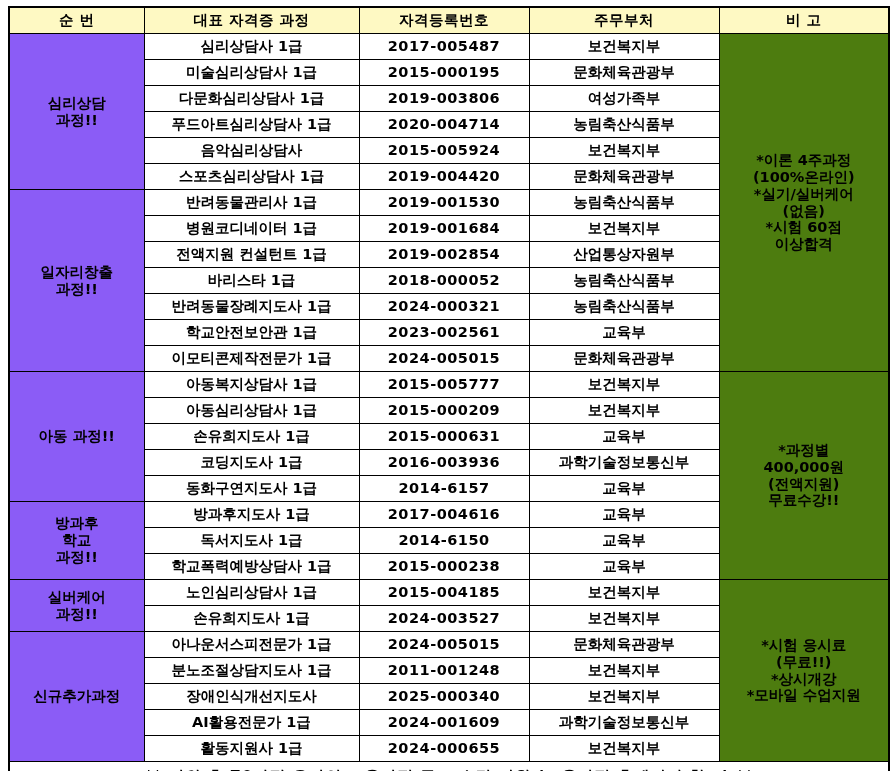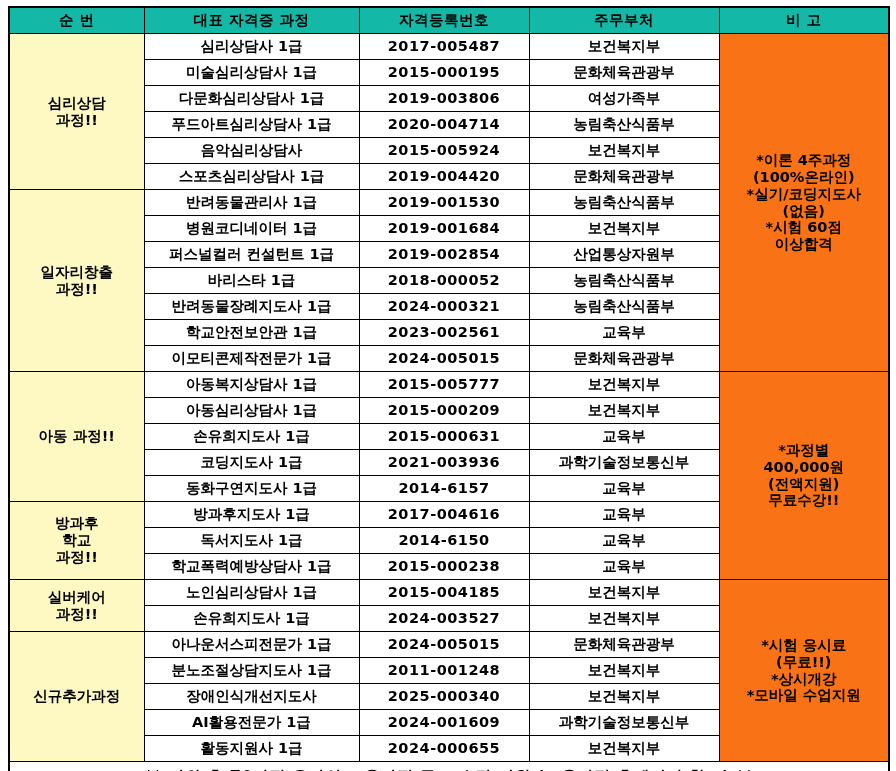--- a/index.html
+++ b/index.html
@@ -31,32 +31,32 @@
     border: 1px solid #000;
     text-align: center;
     vertical-align: middle;
     font-size: 14.5px;
     font-weight: bold;
     padding: 0;
     height: 25px;
     line-height: 1.15;
   }
   thead th {
-    background: #14b8a6;
+    background: #fef9c3;
     height: 27px;
     font-size: 15px;
     letter-spacing: 0.5px;
   }
   td.group-cell {
-    background: #fef9c3;
+    background: #8b5cf6;
     font-size: 15px;
     letter-spacing: 0px;
   }
   td.note-cell {
-    background: #f97316;
+    background: #4d7c0f;
     font-size: 14.5px;
     line-height: 1.55;
     padding: 4px 2px;
   }
   td.course-name {
     letter-spacing: 0px;
   }
   td.reg-no {
     font-size: 14.5px;
     letter-spacing: 0.5px;
@@ -104,21 +104,21 @@
         <td class="group-cell" rowspan="6">
           <span class="note-line">심리상담</span>
           <span class="note-line">과정!!</span>
         </td>
         <td class="course-name">심리상담사 1급</td>
         <td class="reg-no">2017-005487</td>
         <td class="ministry">보건복지부</td>
         <td class="note-cell" rowspan="13">
           <span class="note-line">*이론 4주과정</span>
           <span class="note-line">(100%온라인)</span>
-          <span class="note-line">*실기/코딩지도사</span>
+          <span class="note-line">*실기/실버케어</span>
           <span class="note-line">(없음)</span>
           <span class="note-line">*시험 60점</span>
           <span class="note-line">이상합격</span>
         </td>
       </tr>
       <tr>
         <td class="course-name">미술심리상담사 1급</td>
         <td class="reg-no">2015-000195</td>
         <td class="ministry">문화체육관광부</td>
       </tr>
@@ -151,21 +151,21 @@
         <td class="course-name">반려동물관리사 1급</td>
         <td class="reg-no">2019-001530</td>
         <td class="ministry">농림축산식품부</td>
       </tr>
       <tr>
         <td class="course-name">병원코디네이터 1급</td>
         <td class="reg-no">2019-001684</td>
         <td class="ministry">보건복지부</td>
       </tr>
       <tr>
-        <td class="course-name">퍼스널컬러 컨설턴트 1급</td>
+        <td class="course-name">전액지원 컨설턴트 1급</td>
         <td class="reg-no">2019-002854</td>
         <td class="ministry">산업통상자원부</td>
       </tr>
       <tr>
         <td class="course-name">바리스타 1급</td>
         <td class="reg-no">2018-000052</td>
         <td class="ministry">농림축산식품부</td>
       </tr>
       <tr>
         <td class="course-name">반려동물장례지도사 1급</td>
@@ -202,21 +202,21 @@
         <td class="reg-no">2015-000209</td>
         <td class="ministry">보건복지부</td>
       </tr>
       <tr>
         <td class="course-name">손유희지도사 1급</td>
         <td class="reg-no">2015-000631</td>
         <td class="ministry">교육부</td>
       </tr>
       <tr>
         <td class="course-name">코딩지도사 1급</td>
-        <td class="reg-no">2021-003936</td>
+        <td class="reg-no">2016-003936</td>
         <td class="ministry">과학기술정보통신부</td>
       </tr>
       <tr>
         <td class="course-name">동화구연지도사 1급</td>
         <td class="reg-no">2014-6157</td>
         <td class="ministry">교육부</td>
       </tr>
 
       <tr>
         <td class="group-cell" rowspan="3">

